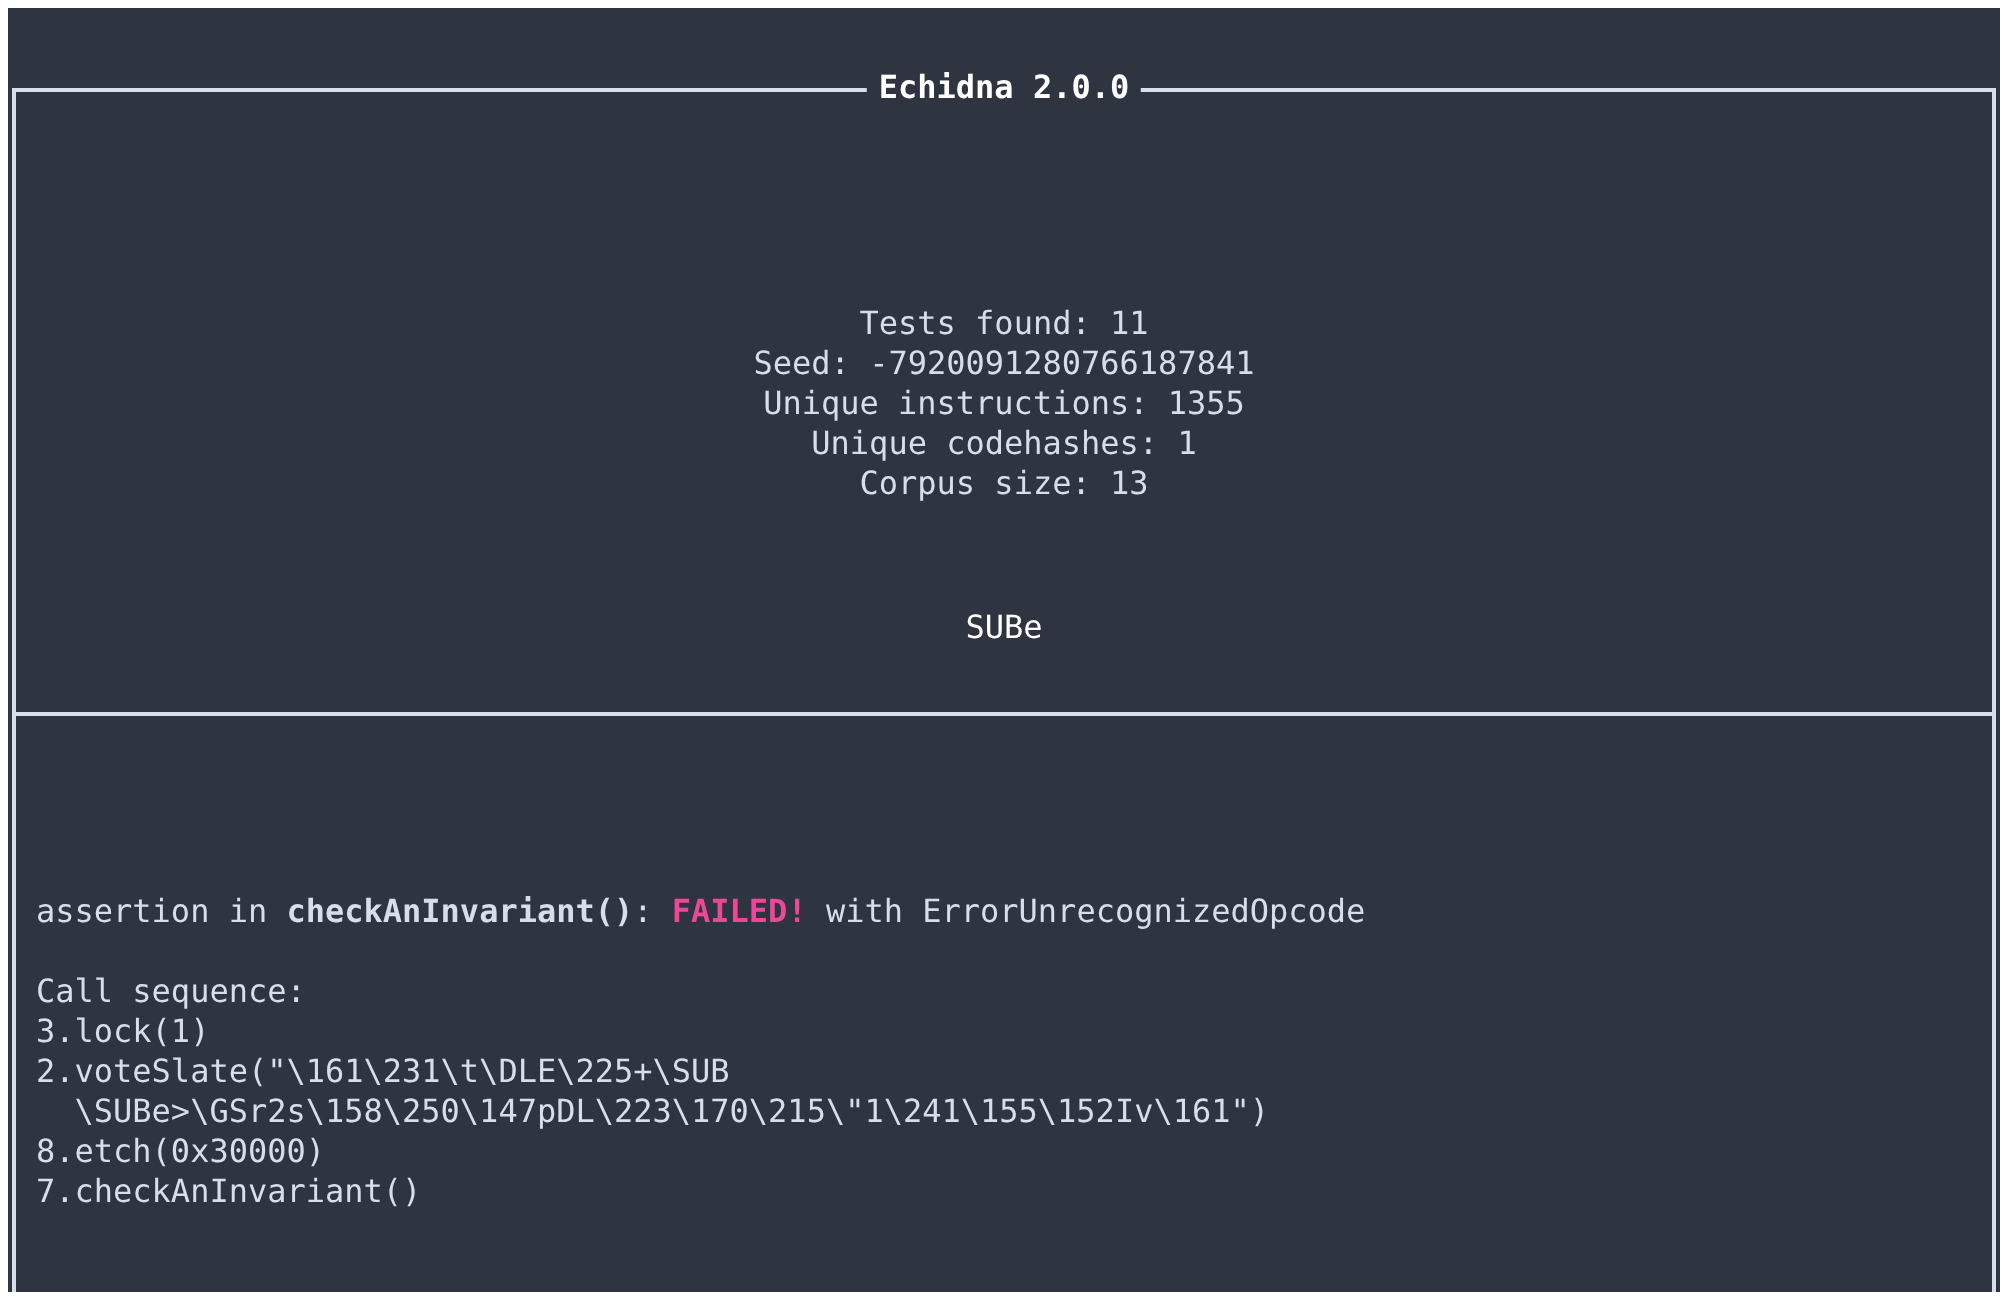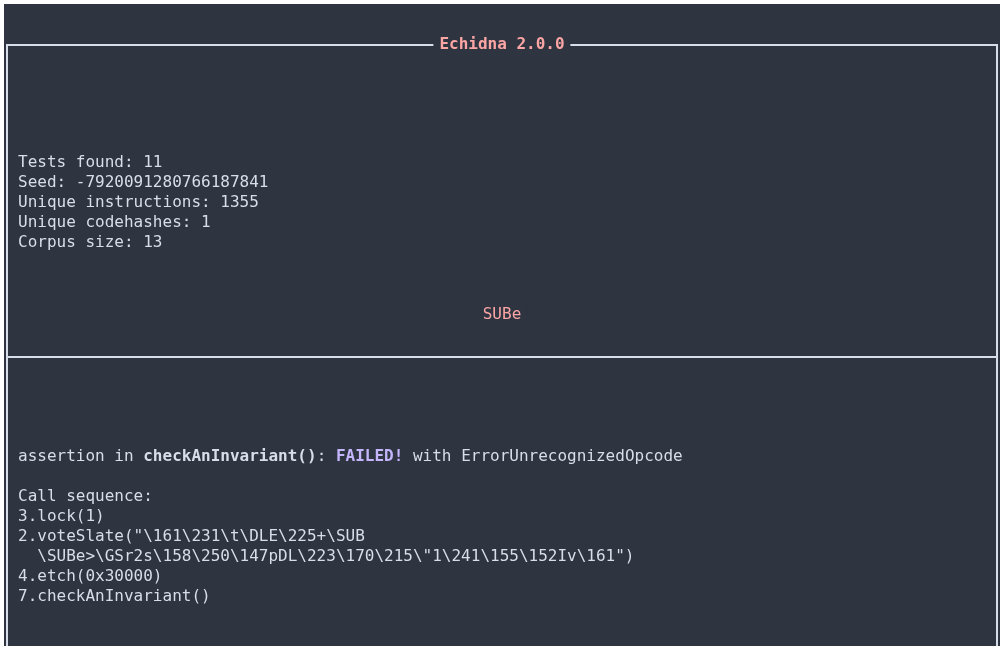--- a/index.html
+++ b/index.html
@@ -27,43 +27,43 @@
     box-sizing: border-box;
     border: 2px solid #d8dee9;
     height: 100%;
     margin: 0 2px;
     padding: 0 10px 0 10px;
   }
   .title-overlay, .tests-overlay {
     position: absolute;
     background: #2e3440;
     padding: 0 6px;
-    color: #fca5a5;
+    color: #ffffff;
   }
   .title-overlay {
     top: -12px;
     left: 50%;
     transform: translateX(-50%);
     font-weight: bold;
   }
   .tests-overlay {
     
     left: 50%;
     transform: translateX(-50%);
   }
   .bold { font-weight: bold; }
-  .red { color: #c4b5fd; font-weight: bold; }
+  .red { color: #ec4899; font-weight: bold; }
   .hr {
     border: none;
     border-top: 2px solid #d8dee9;
     margin: 0 -10px;
   }
   .tests-wrap { position: relative; }
   .row { padding: 8px 0; }
-  .stats-block { padding-top: 6px; padding-bottom: 4px; }
+  .stats-block { padding-top: 6px; padding-bottom: 4px; text-align: center; }
 </style>
 </head>
 <body>
 
 <div class="terminal">
   <div class="outer">
     <span class="title-overlay bold">Echidna 2.0.0</span>
 
     <div class="stats-block">
 <span>Tests found: </span><span>11</span>
@@ -76,19 +76,19 @@
     <div class="tests-wrap">
       <hr class="hr">
       <span class="tests-overlay" style="top:-12px">SUBe</span>
 
       <div class="row" style="border-top:none"><span>assertion in </span><span class="bold">checkAnInvariant()</span><span>: </span><span class="red">FAILED!</span><span> with ErrorUnrecognizedOpcode</span>
 
 <span>Call sequence:</span>
 <span>3.lock(1)</span>
 <span>2.voteSlate("\161\231\t\DLE\225+\SUB</span>
 <span>  \SUBe&gt;\GSr2s\158\250\147pDL\223\170\215\"1\241\155\152Iv\161")</span>
-<span>4.etch(0x30000)</span>
+<span>8.etch(0x30000)</span>
 <span>7.checkAnInvariant()</span></div>
 
       
     </div>
   </div>
 </div>
 
 </body></html>

